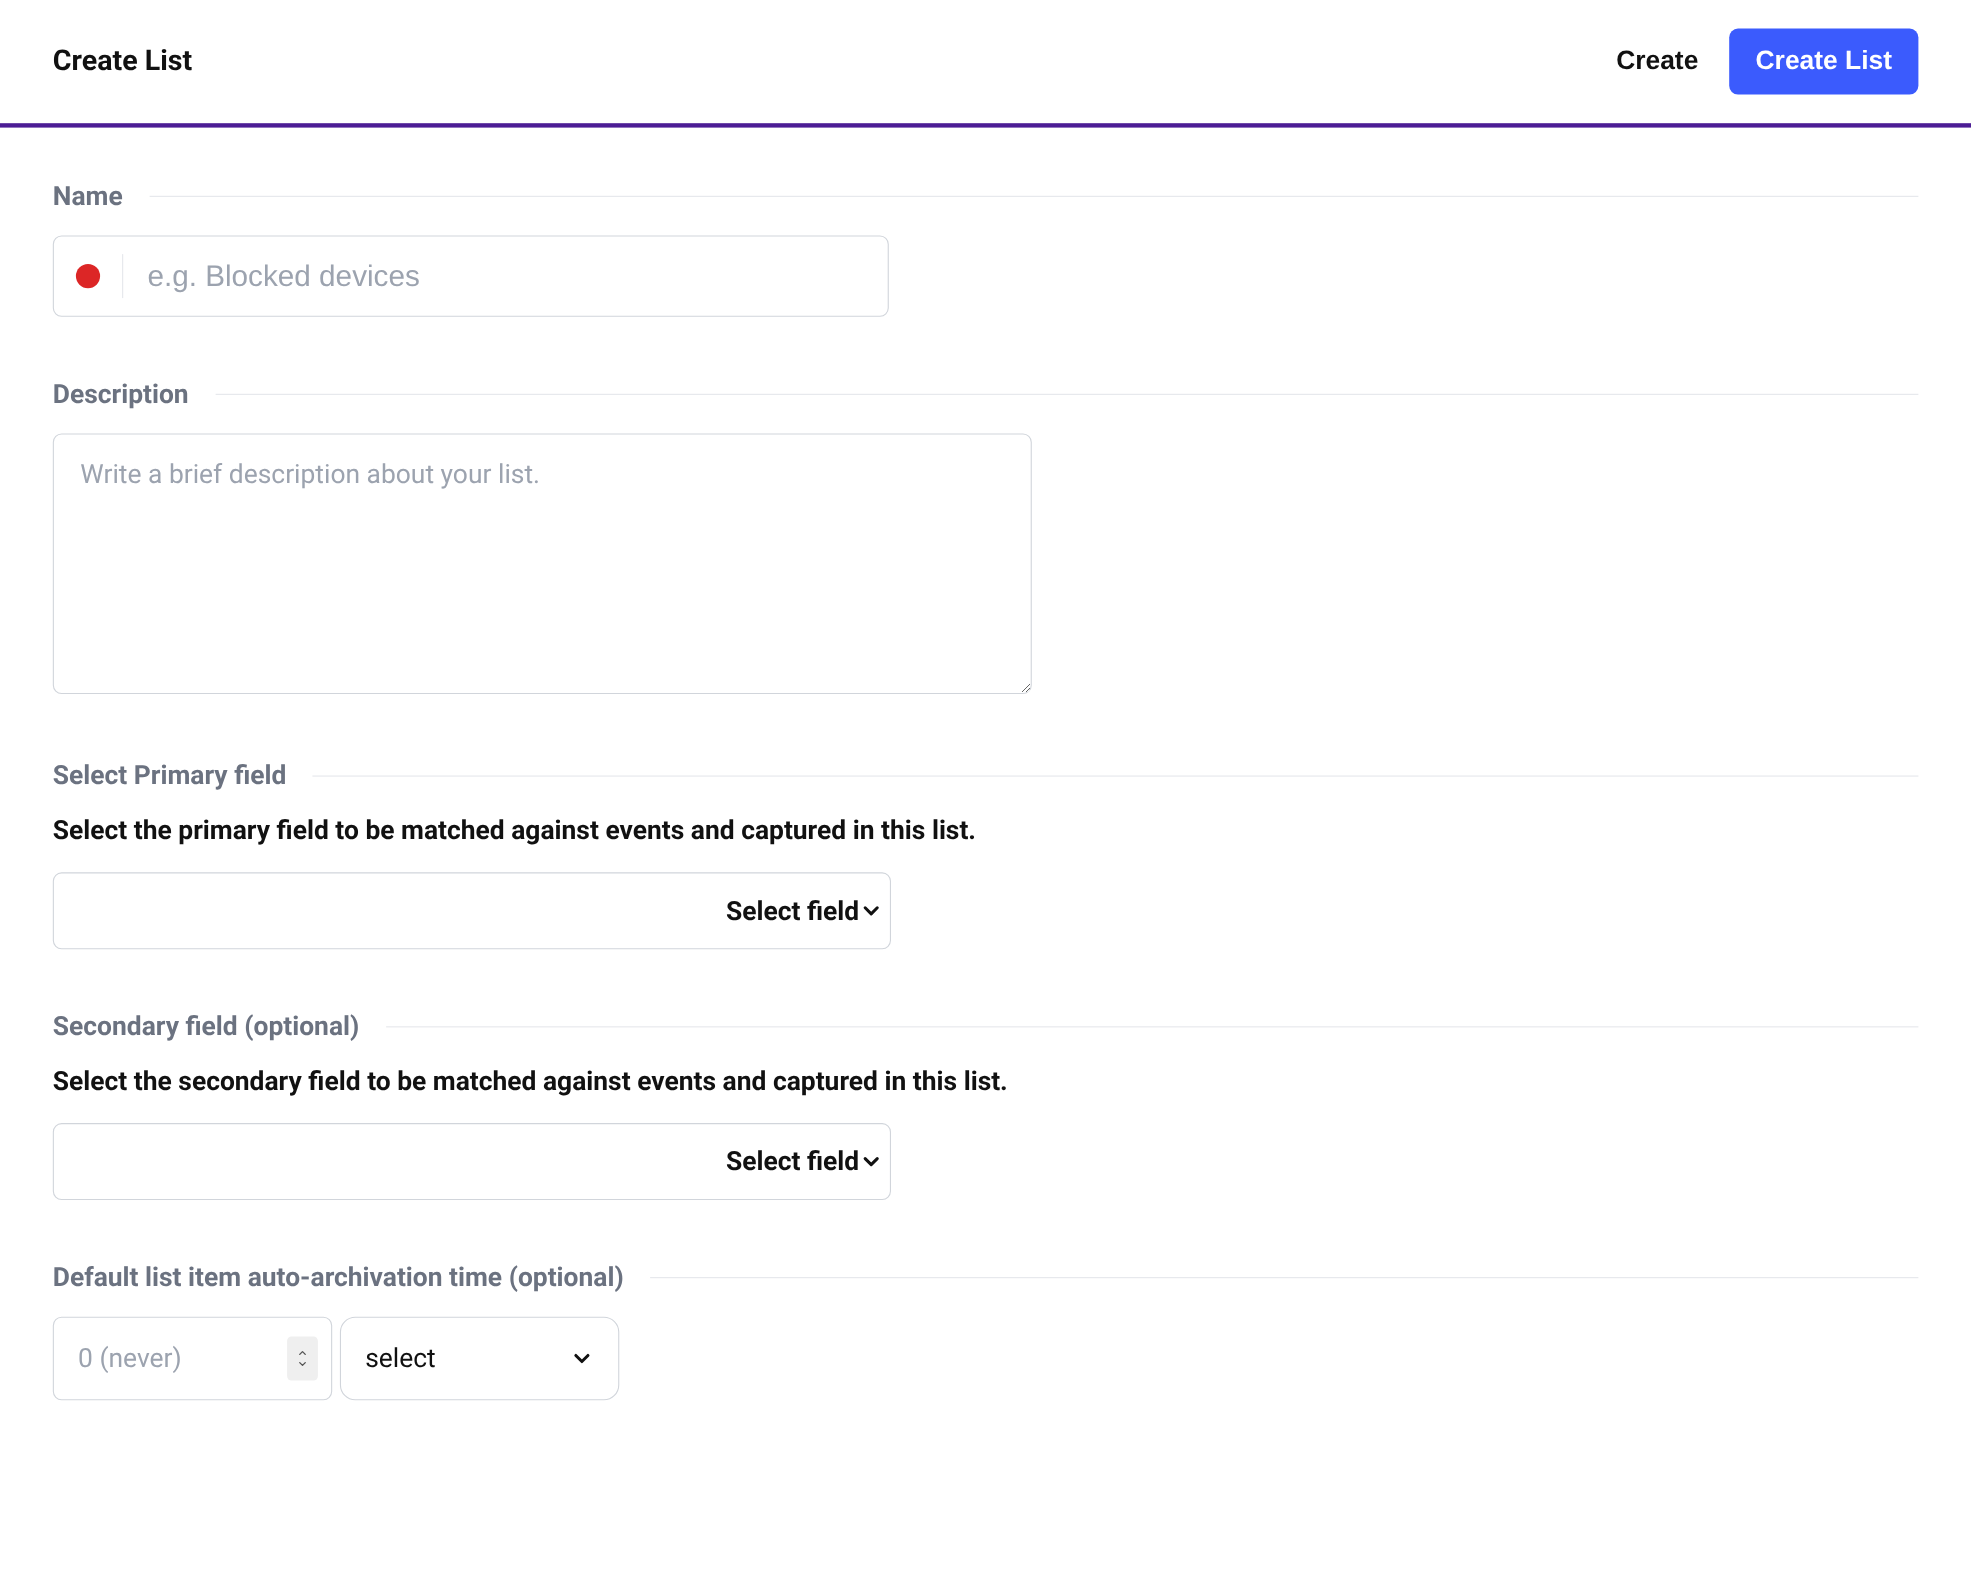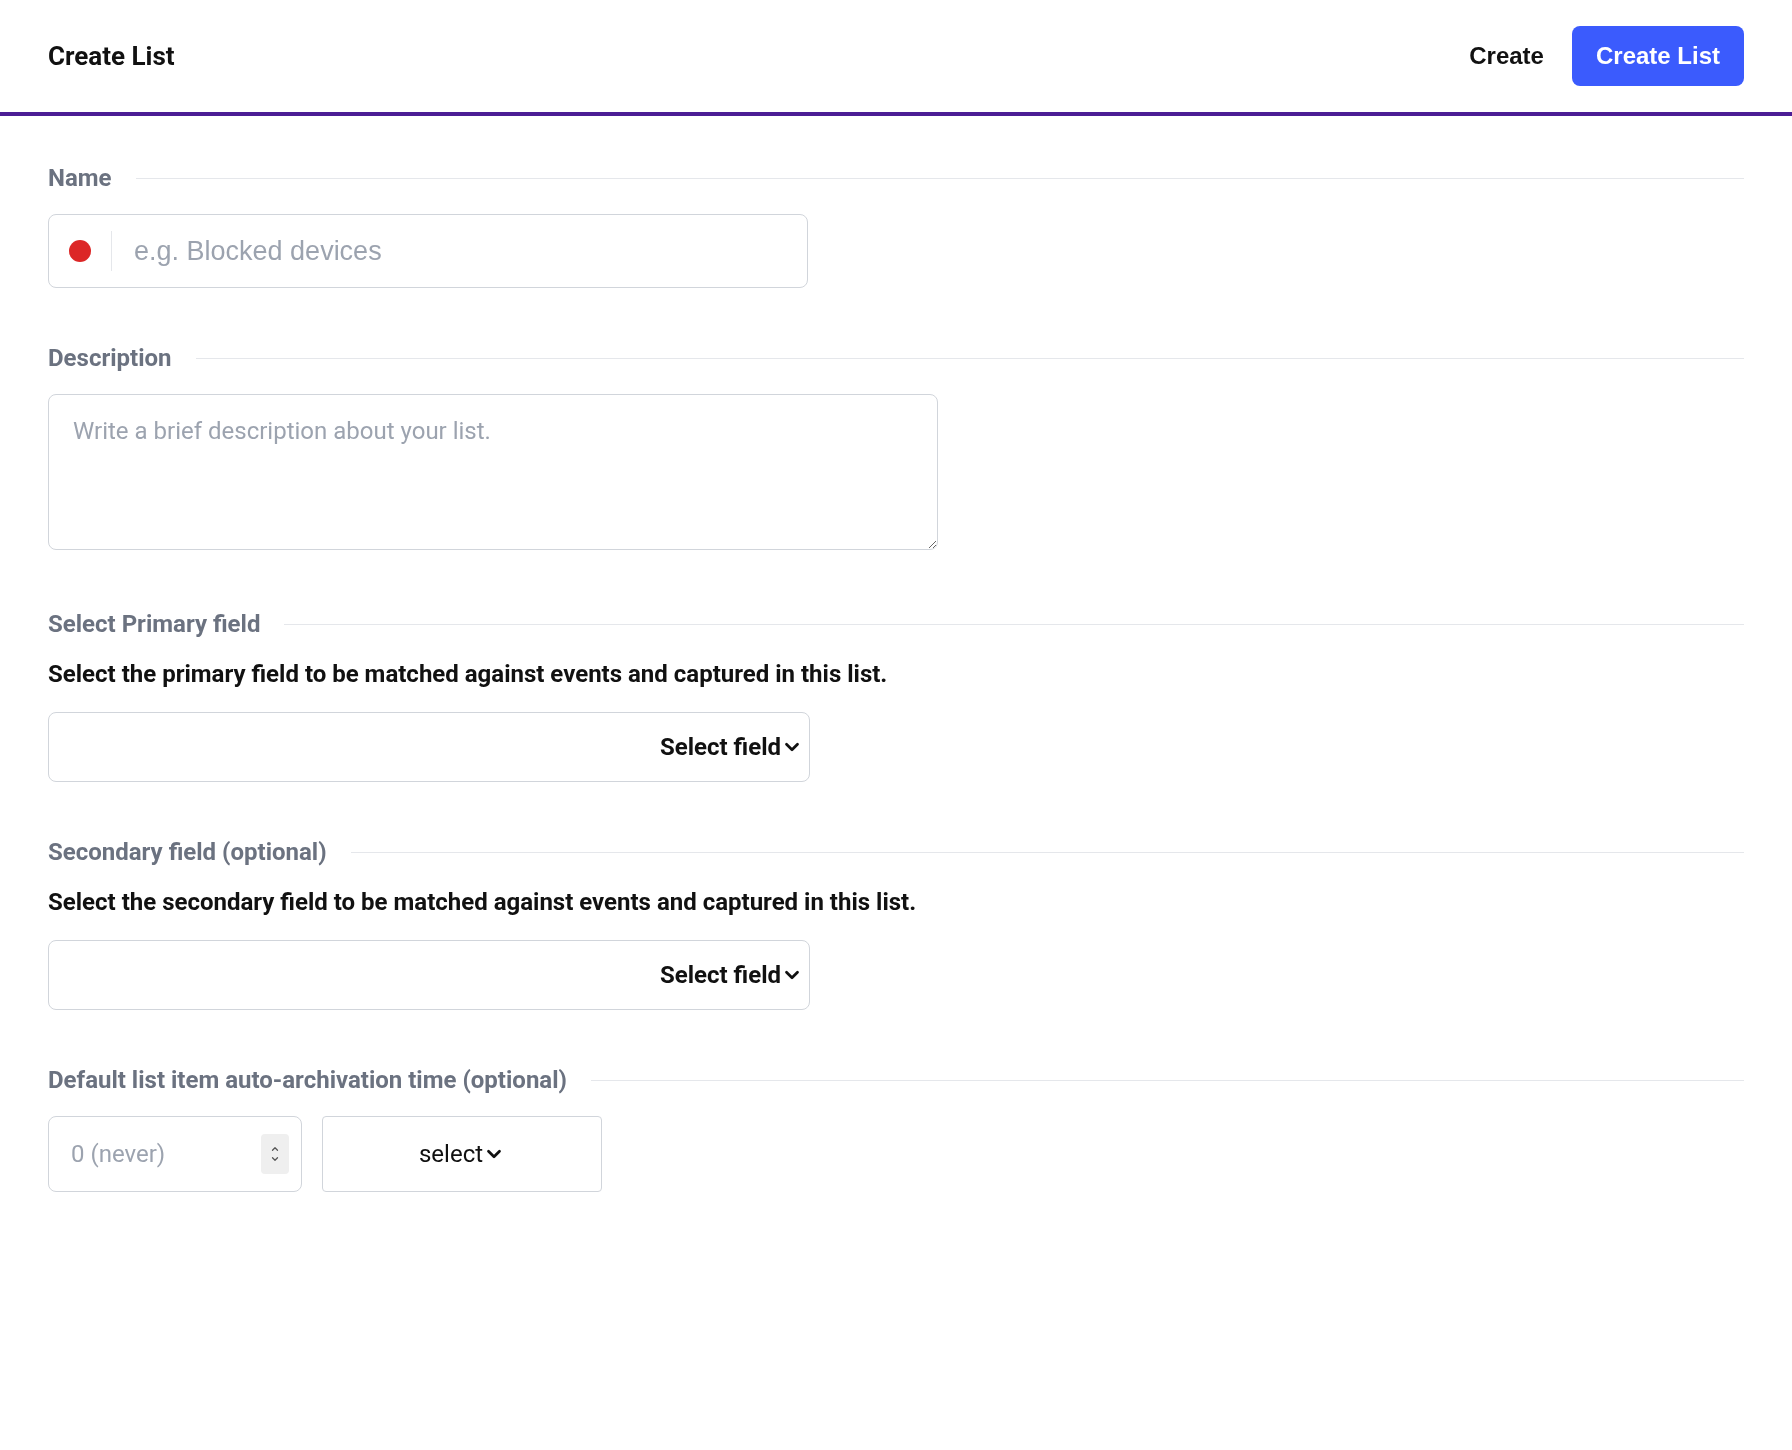--- a/index.html
+++ b/index.html
@@ -101,21 +101,21 @@
     border: none;
     outline: none;
     font-size: 27px;
     flex: 1;
     background: transparent;
     color: #111;
   }
   .name-input::placeholder { color: #9ca3af; }
   .desc-textarea {
     width: 890px;
-    height: 156px;
+    height: 237px;
     border: 1px solid #d1d5db;
     border-radius: 8px;
     padding: 22px 24px;
     font-size: 24px;
     font-family: inherit;
     resize: both;
     outline: none;
     color: #111;
   }
   .desc-textarea::placeholder { color: #9ca3af; }
@@ -136,21 +136,21 @@
     font-weight: 700;
     color: #111;
   }
   .chevron {
     width: 22px;
     height: 22px;
     flex-shrink: 0;
   }
   .archive-row {
     display: flex;
-    gap: 20px;
+    gap: 7px;
   }
   .number-wrap {
     display: flex;
     align-items: center;
     justify-content: space-between;
     border: 1px solid #d1d5db;
     border-radius: 8px;
     width: 254px;
     height: 76px;
     padding: 0 12px 0 22px;
@@ -168,24 +168,24 @@
     display: flex;
     flex-direction: column;
     align-items: center;
     justify-content: center;
     cursor: pointer;
   }
   .stepper svg { display: block; }
   .unit-wrap {
     display: flex;
     align-items: center;
-    justify-content: center;
-    border: 1px solid #d1d5db;
-    border-radius: 4px;
-    width: 280px;
+    justify-content: space-between;
+    border: 1px solid #d1d5db;
+    border-radius: 14px;
+    width: 254px;
     height: 76px;
     padding: 0 22px;
     background: #fff;
     cursor: pointer;
   }
   .unit-label {
     font-size: 24px;
     color: #111;
   }
 </style>

